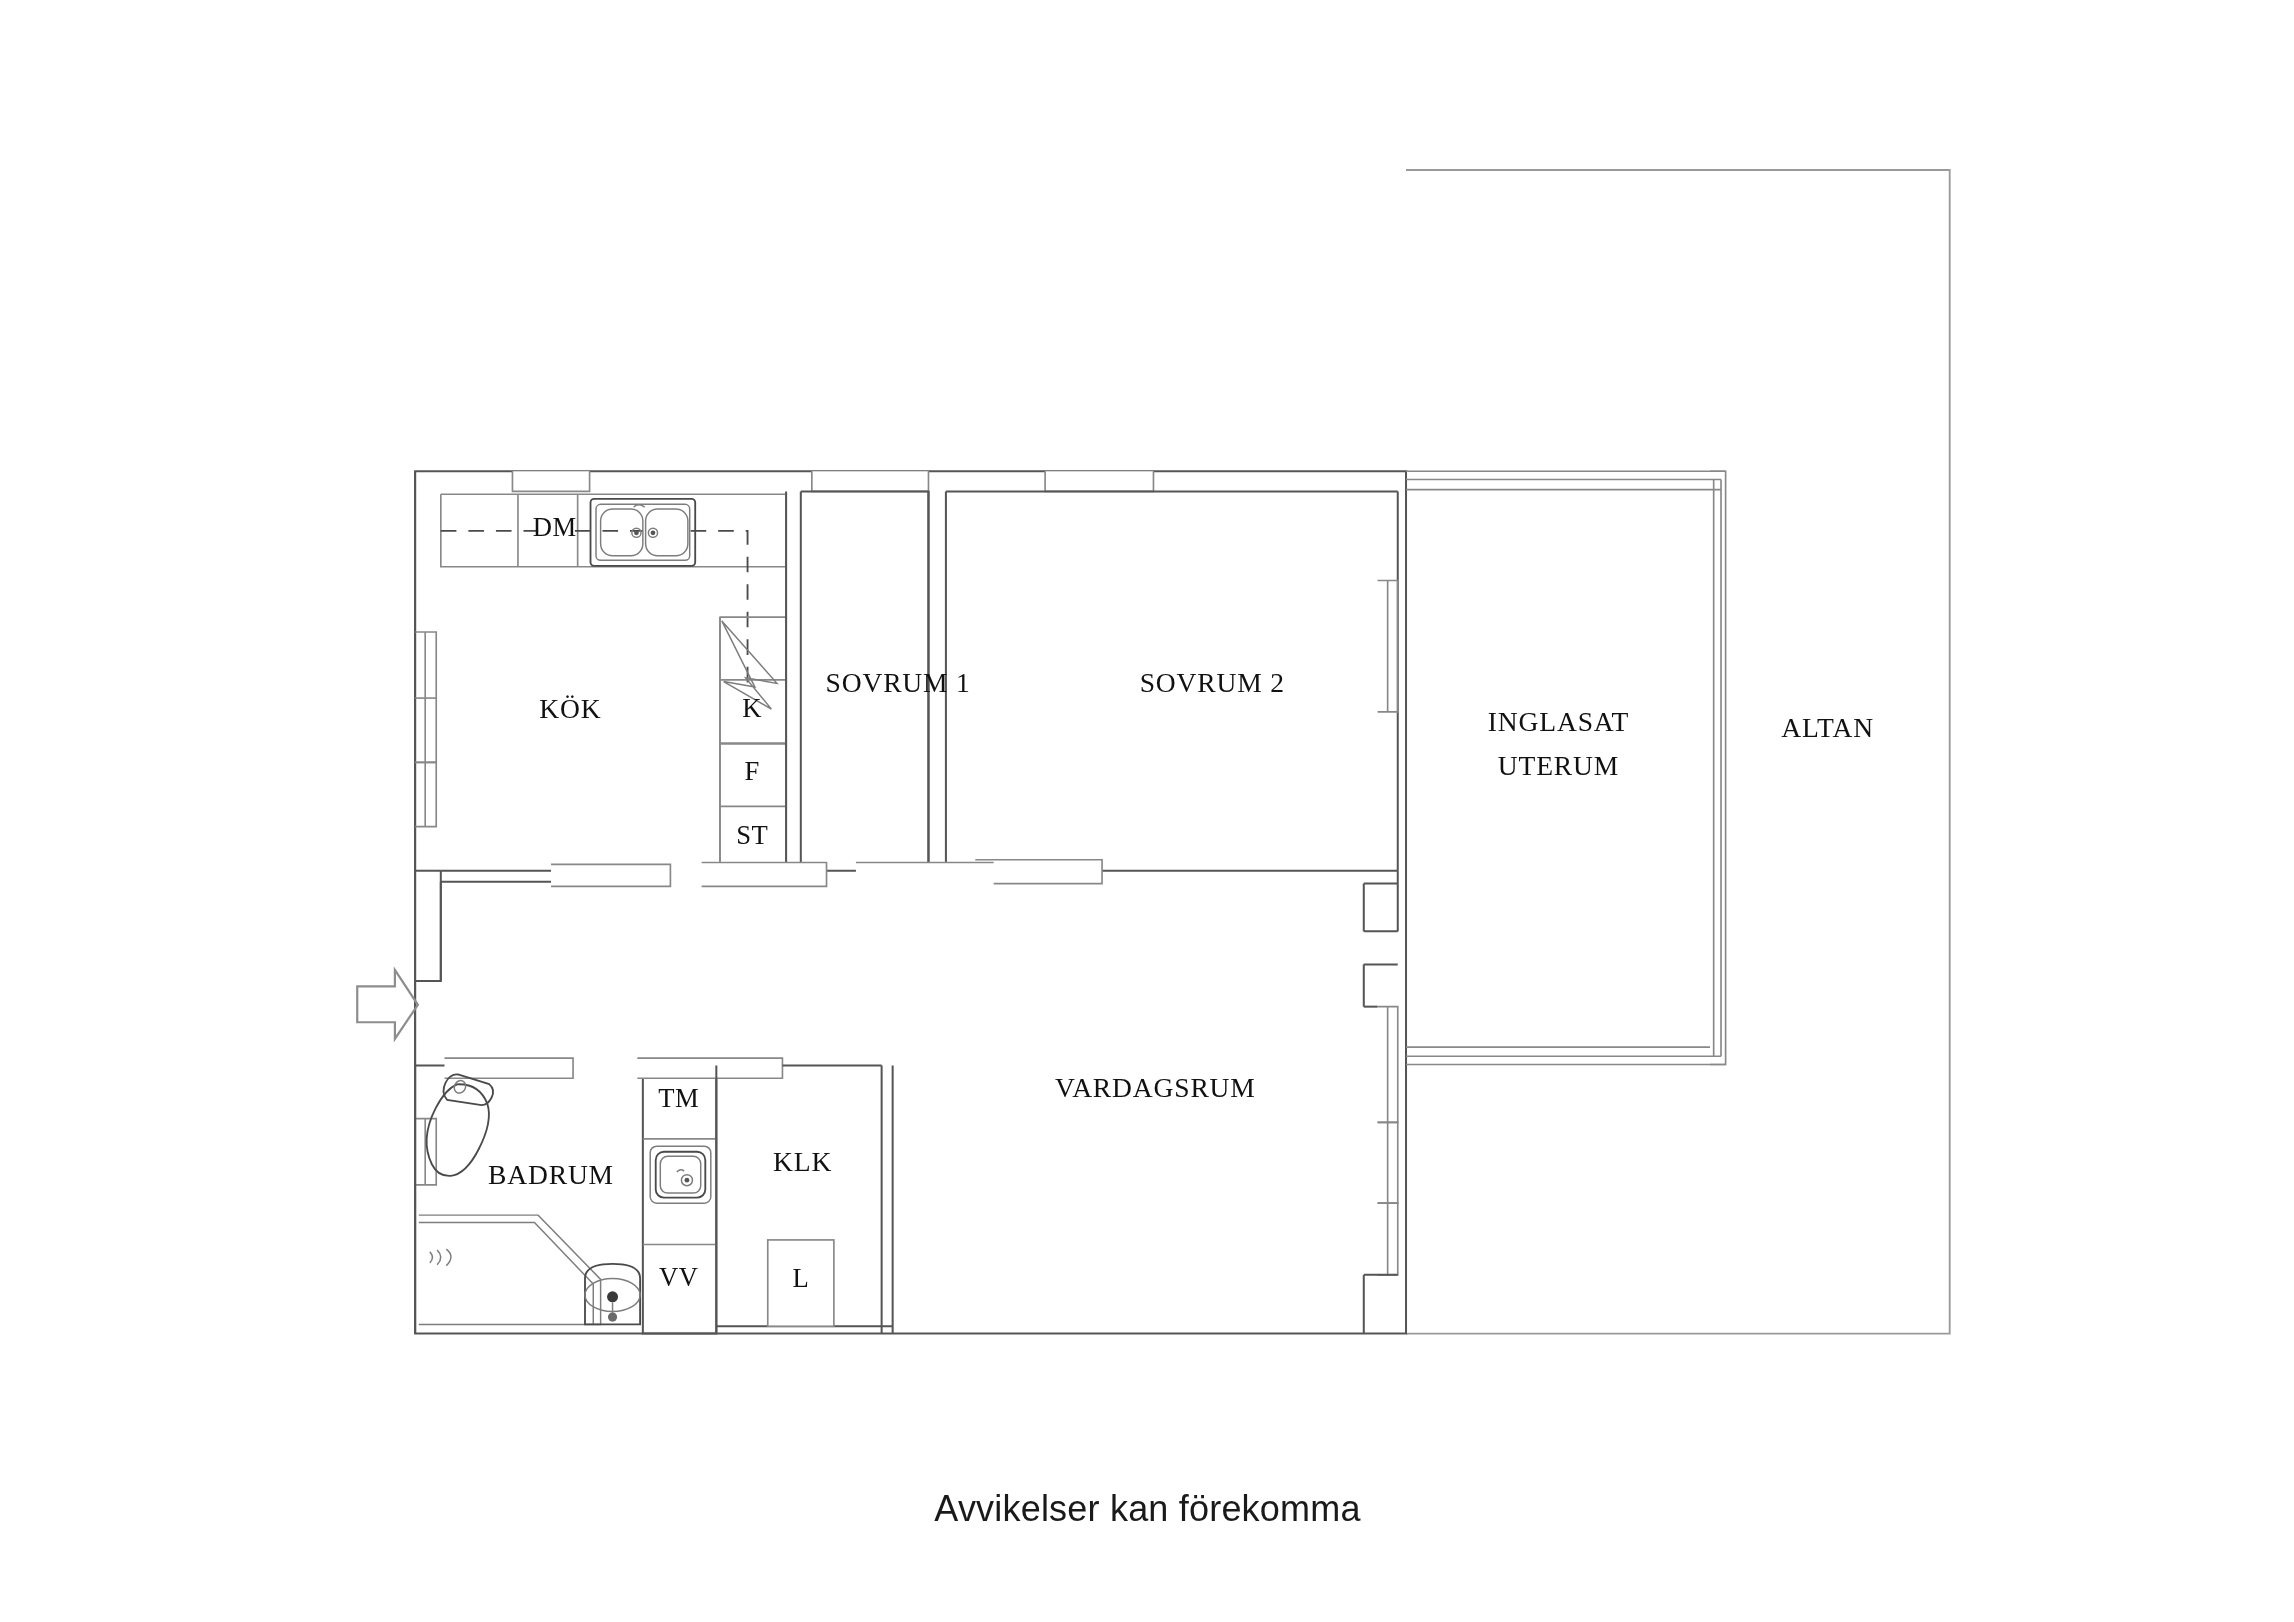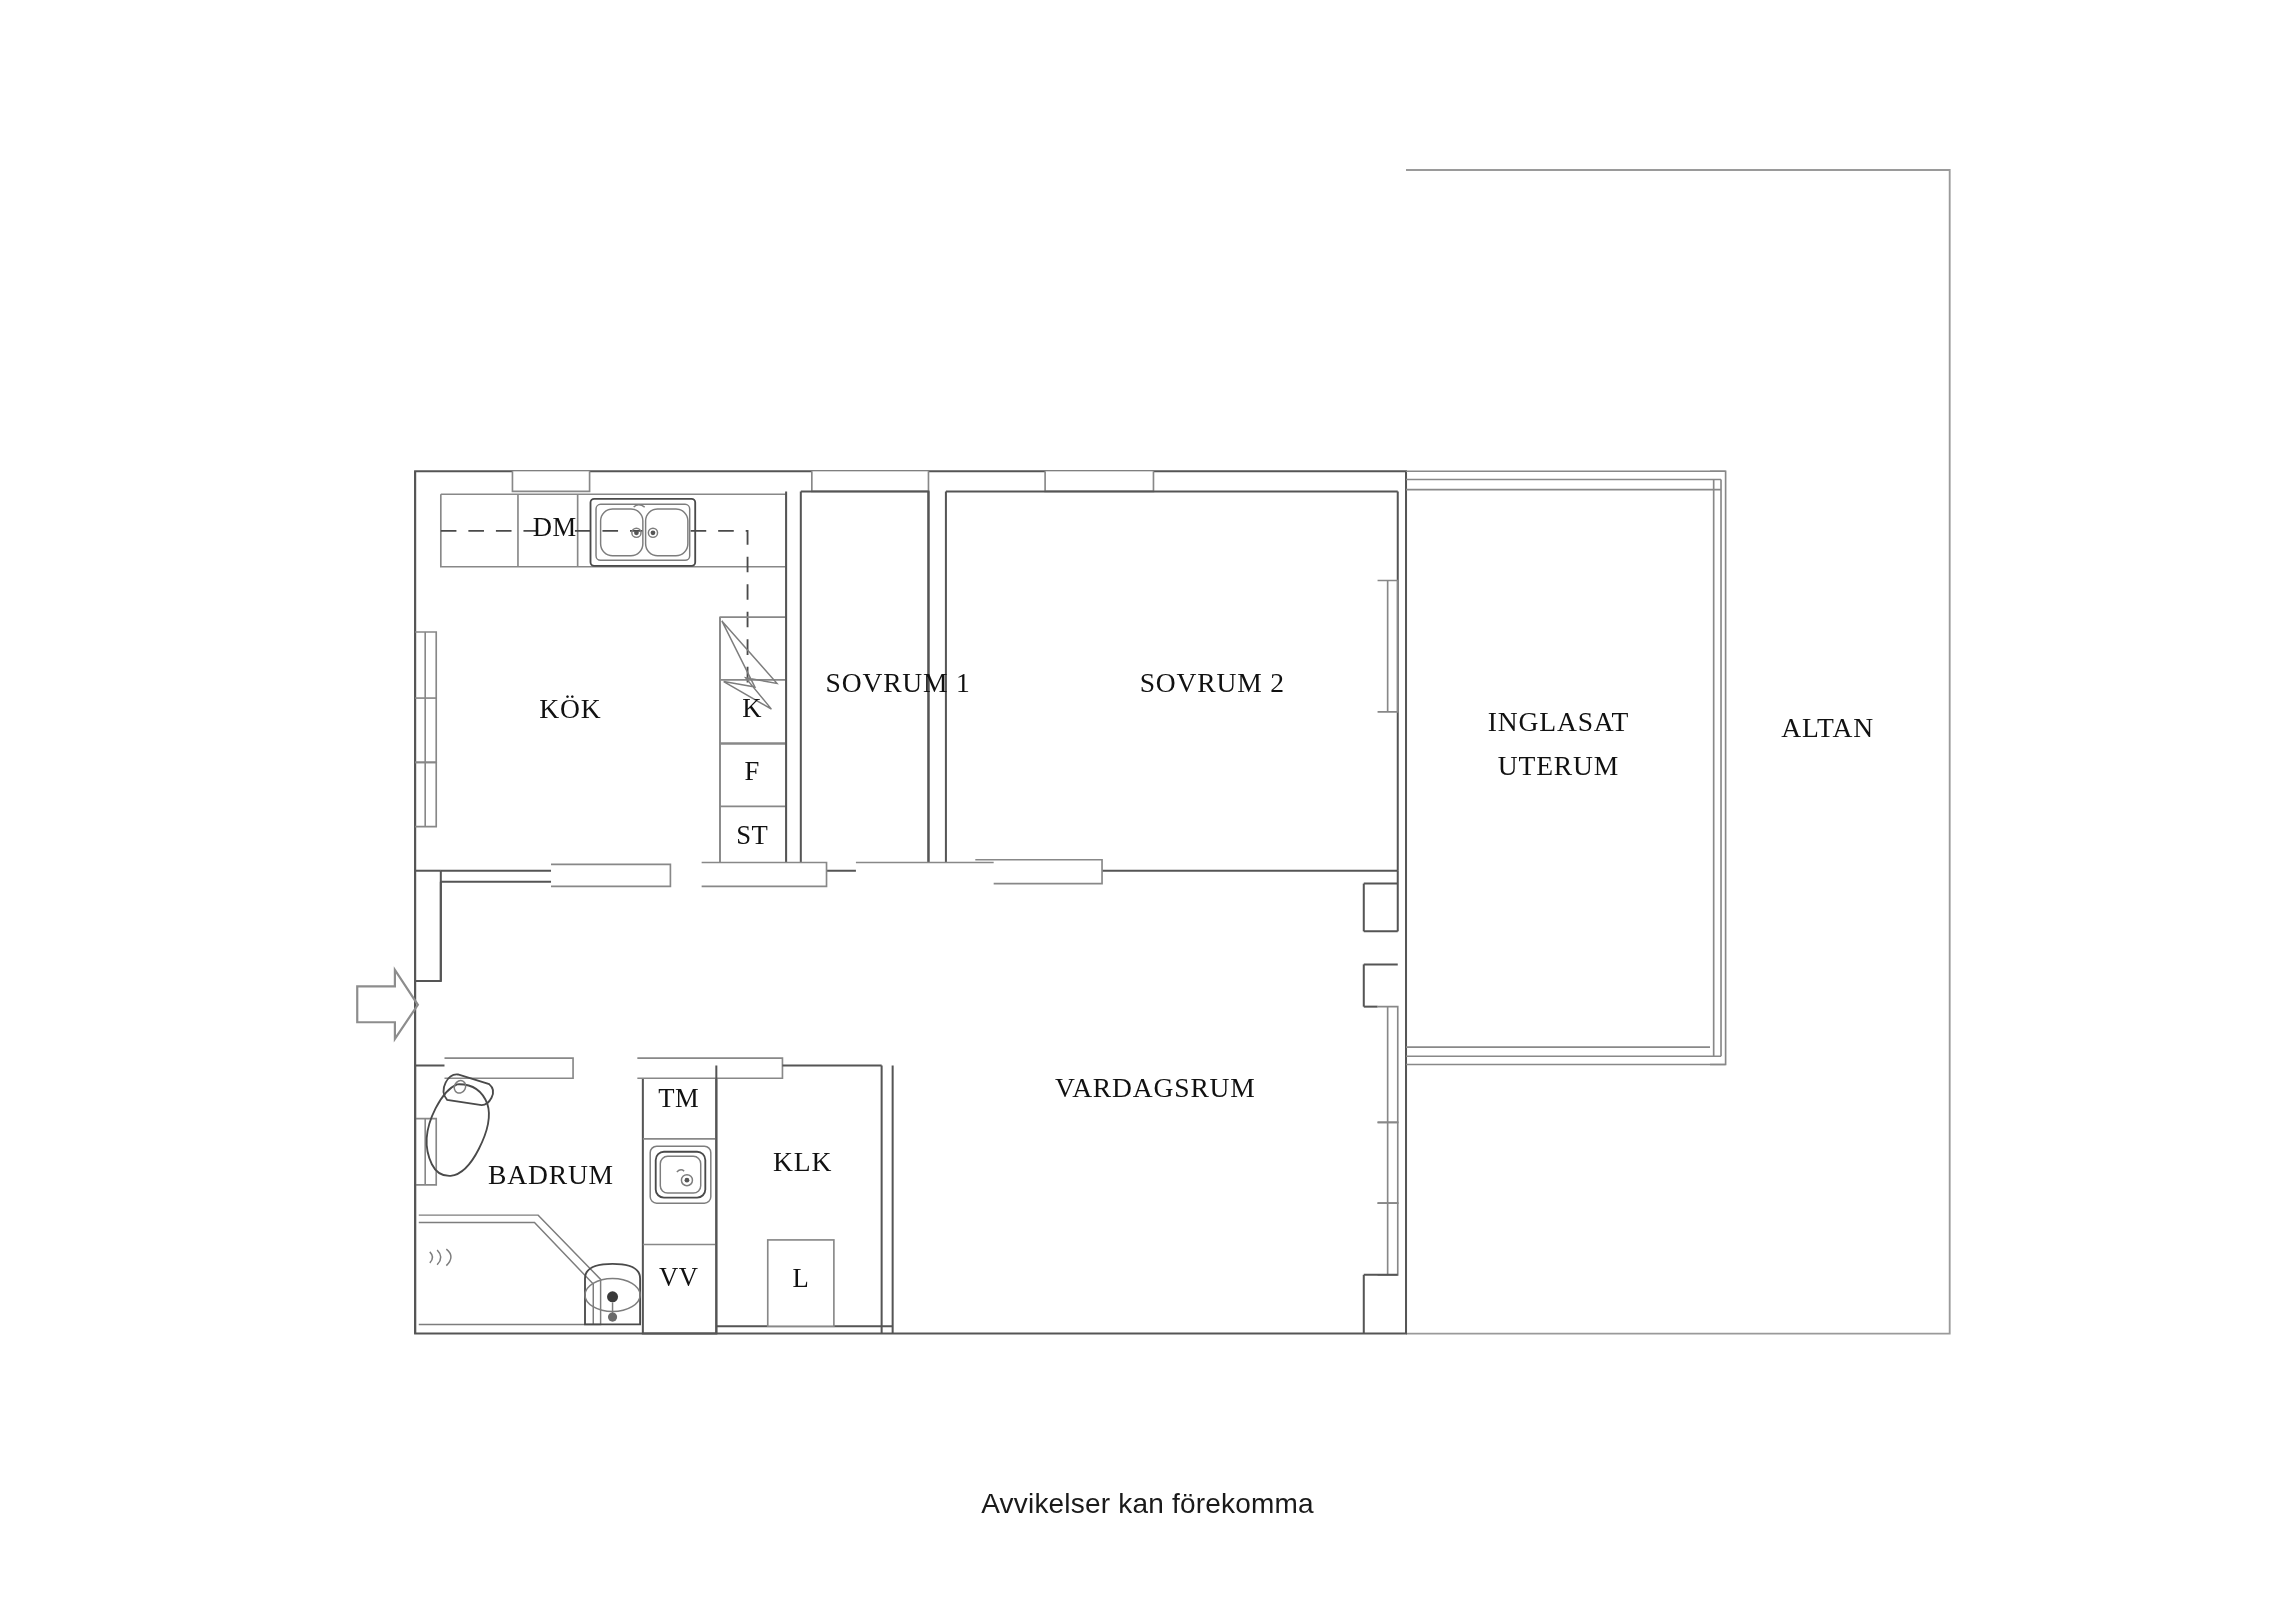--- a/index.html
+++ b/index.html
@@ -50,21 +50,21 @@
     dominant-baseline: middle;
     letter-spacing: 0.5px;
   }
   #caption {
     position: absolute;
     left: 0;
     top: 1488px;
     width: 2295px;
     text-align: center;
     font-family: "Liberation Sans", sans-serif;
-    font-size: 28px;
+    font-size: 36px;
     color: #1a1a1a;
     letter-spacing: 0.2px;
   }
 </style>
 </head>
 <body>
 
 <div id="plan-root">
 
 <svg id="floorplan" viewBox="0 0 2499 1767" xmlns="http://www.w3.org/2000/svg">

